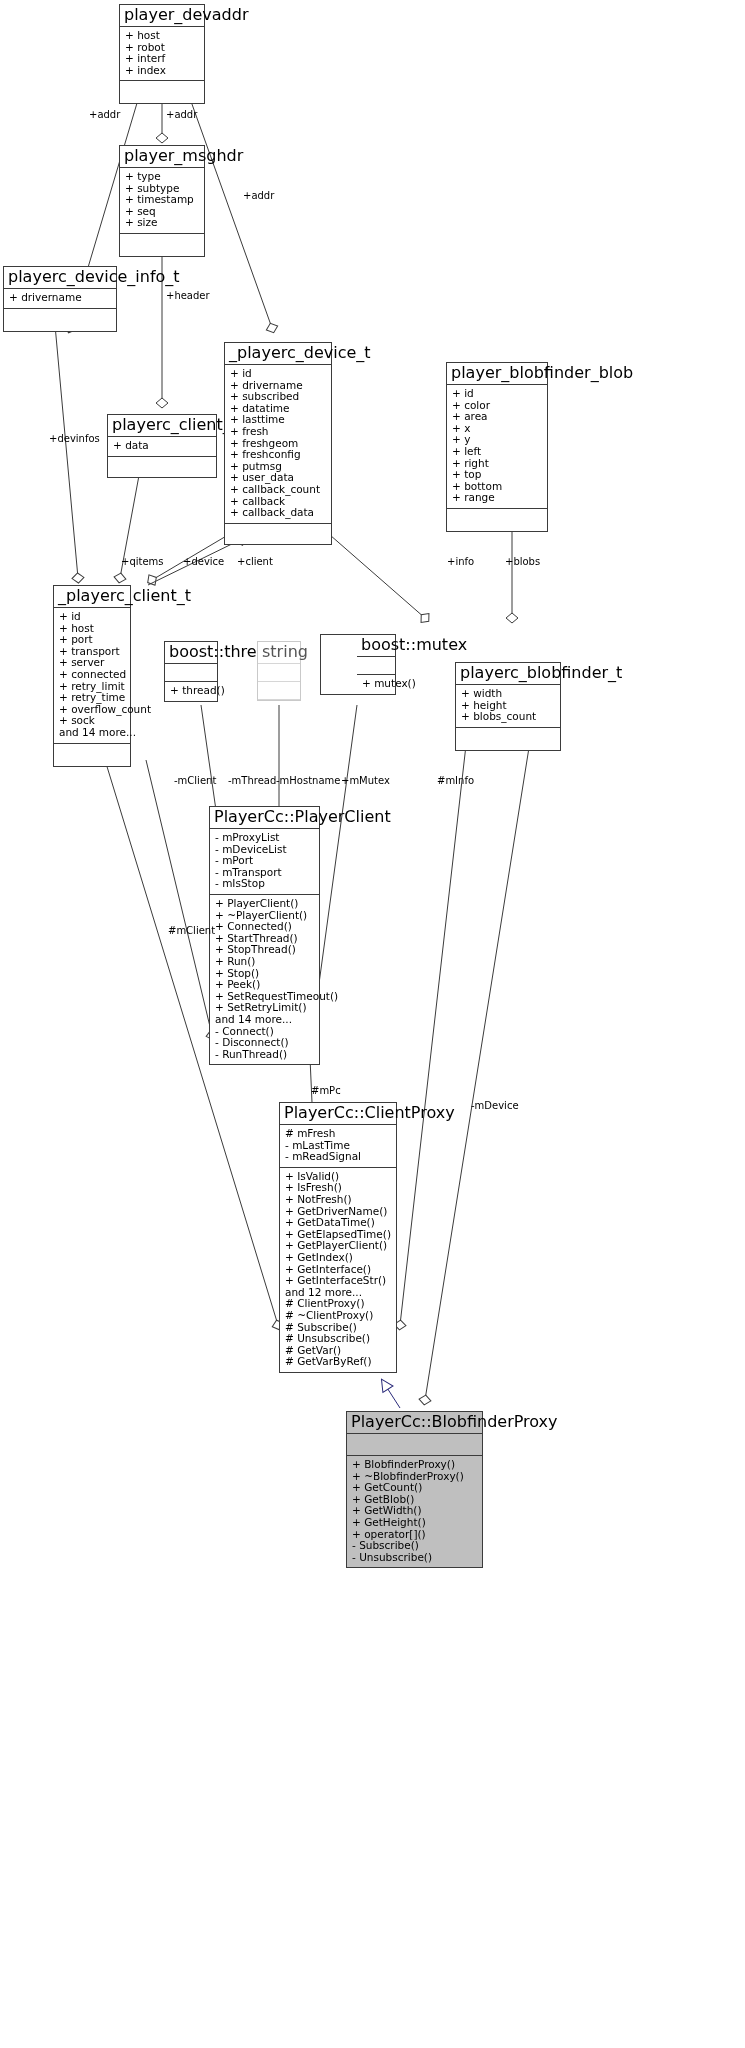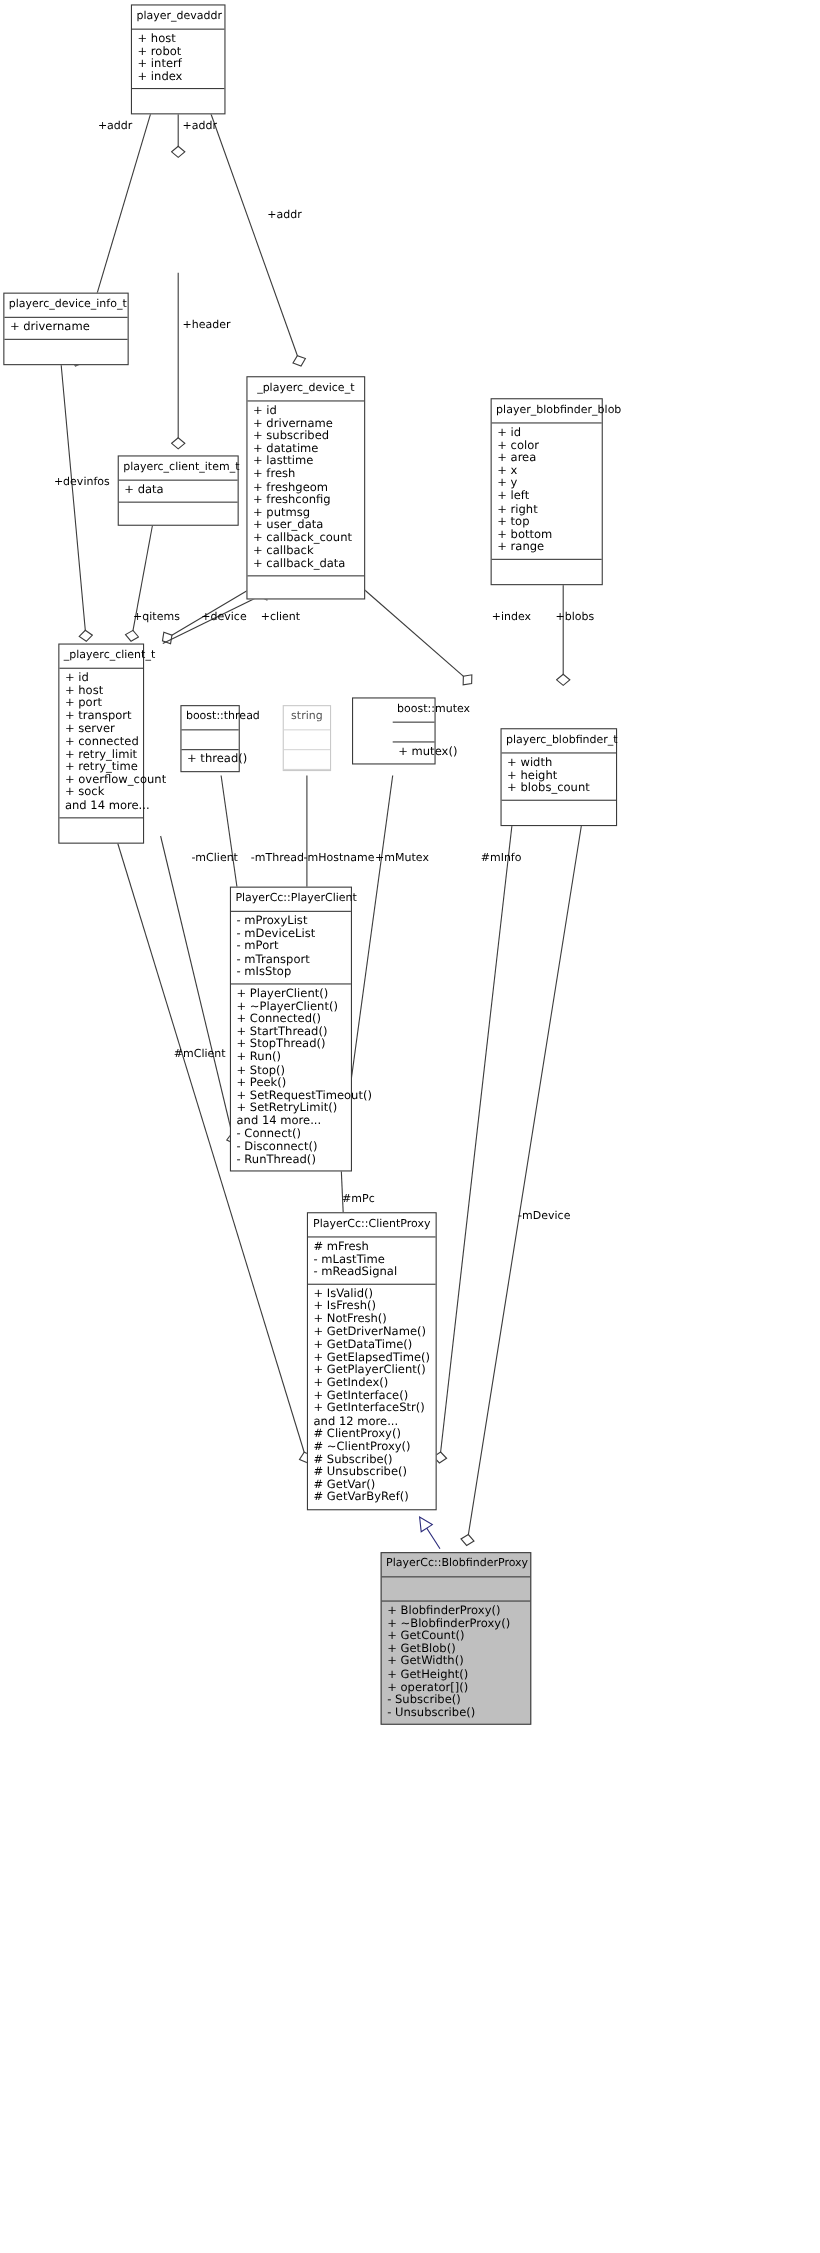--- a/index.html
+++ b/index.html
@@ -25,21 +25,21 @@
     box-sizing:border-box;
     border:1px solid #3b3b3b;
     background:#ffffff;
     z-index:5;
   }
   .node.faint{border-color:#c9c9c9;}
   .node.filled{background:#bfbfbf;}
   .n-title{
     box-sizing:border-box;
     text-align:center;
-    font-size:10px;
+    font-size:16px;
     line-height:12px;
     padding:4px 4px 5px 4px;
     color:#000;
     white-space:nowrap;
     border-bottom:1px solid #3b3b3b;
   }
   .node.faint .n-title{border-bottom:1px solid #d6d6d6;color:#555;}
   .n-sec{
     box-sizing:border-box;
     padding:3px 5px 4px 5px;
@@ -124,20 +124,31 @@
     <div class="n-title">player_devaddr</div>
     <div class="n-sec">
       <div class="row">+ host</div>
       <div class="row">+ robot</div>
       <div class="row">+ interf</div>
       <div class="row">+ index</div>
     </div>
     <div class="n-sec empty" style="height:22px;"></div>
   </div>
 
+  <div class="node" style="left:119px;top:145px;width:86px;">
+    <div class="n-title">player_msghdr</div>
+    <div class="n-sec">
+      <div class="row">+ type</div>
+      <div class="row">+ subtype</div>
+      <div class="row">+ timestamp</div>
+      <div class="row">+ seq</div>
+      <div class="row">+ size</div>
+    </div>
+    <div class="n-sec empty" style="height:22px;"></div>
+  </div>
 
   <div class="node" style="left:3px;top:266px;width:114px;">
     <div class="n-title">playerc_device_info_t</div>
     <div class="n-sec">
       <div class="row">+ drivername</div>
     </div>
     <div class="n-sec empty" style="height:22px;"></div>
   </div>
 
   <div class="node" style="left:107px;top:414px;width:110px;">
@@ -307,24 +318,24 @@
   </div>
 
   <div class="elabel" style="left:89px;top:109px;">+addr</div>
   <div class="elabel" style="left:166px;top:109px;">+addr</div>
   <div class="elabel" style="left:243px;top:190px;">+addr</div>
   <div class="elabel" style="left:166px;top:290px;">+header</div>
   <div class="elabel" style="left:49px;top:433px;">+devinfos</div>
   <div class="elabel" style="left:121px;top:556px;">+qitems</div>
   <div class="elabel" style="left:183px;top:556px;">+device</div>
   <div class="elabel" style="left:237px;top:556px;">+client</div>
-  <div class="elabel" style="left:447px;top:556px;">+index</div>
+  <div class="elabel" style="left:447px;top:556px;">+info</div>
   <div class="elabel" style="left:505px;top:556px;">+blobs</div>
   <div class="elabel" style="left:174px;top:775px;">-mClient</div>
   <div class="elabel" style="left:228px;top:775px;">-mThread</div>
   <div class="elabel" style="left:276px;top:775px;">-mHostname</div>
   <div class="elabel" style="left:341px;top:775px;">+mMutex</div>
   <div class="elabel" style="left:437px;top:775px;">#mInfo</div>
-  <div class="elabel" style="left:158px;top:925px;margin-top:28px;">#mClient</div>
+  <div class="elabel" style="left:168px;top:925px;">#mClient</div>
   <div class="elabel" style="left:311px;top:1085px;">#mPc</div>
   <div class="elabel" style="left:471px;top:1100px;">-mDevice</div>
 
 </div>
 
 </body></html>

